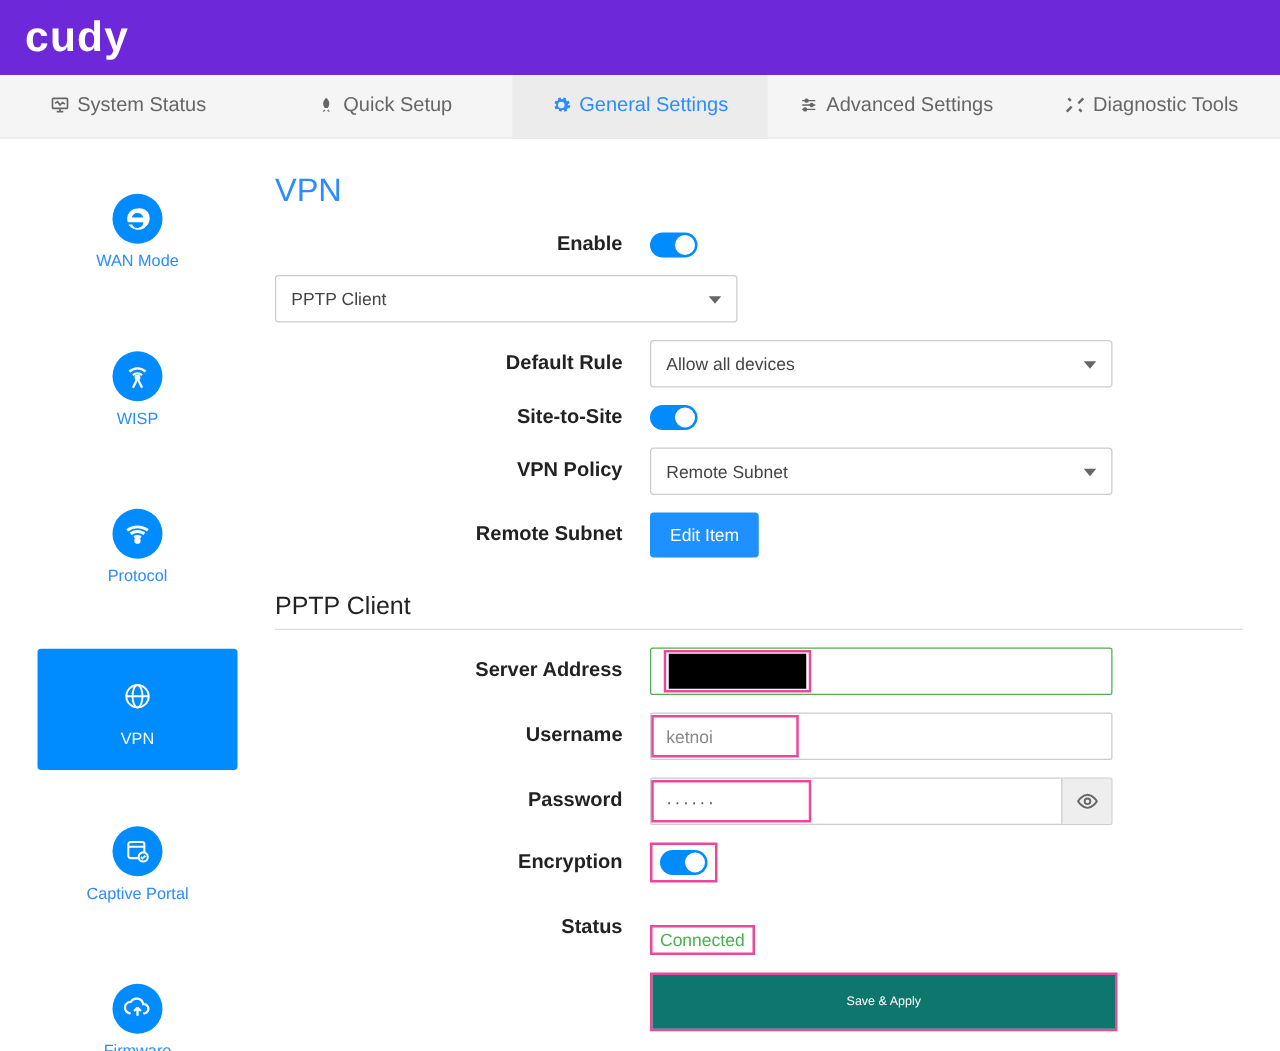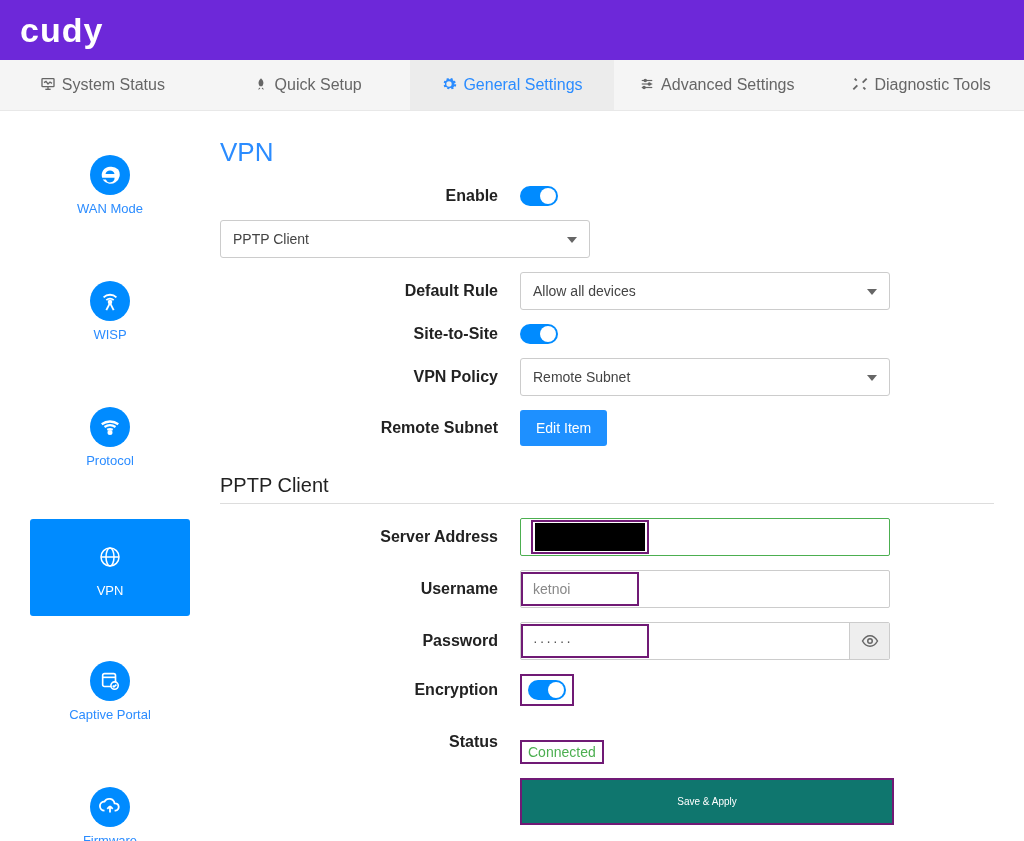--- a/index.html
+++ b/index.html
@@ -23,21 +23,21 @@
 .form-row { display: flex; align-items: center; margin: 14px 0; }
 .form-label { width: 300px; text-align: right; padding-right: 22px; font-weight: 700; font-size: 16px; color: #222; }
 .form-field { flex: 1; display: flex; align-items: center; }
 .toggle { width: 38px; height: 20px; border-radius: 10px; background: #008bff; position: relative; cursor: pointer; }
 .toggle .knob { position: absolute; right: 2px; top: 2px; width: 16px; height: 16px; background: #fff; border-radius: 50%; }
 .select { width: 370px; height: 38px; border: 1px solid #ccc; border-radius: 3px; padding: 0 32px 0 12px; display: flex; align-items: center; background: #fff; position: relative; color: #444; cursor: pointer; }
 .select::after { content: ""; position: absolute; right: 12px; top: 16px; border-left: 5px solid transparent; border-right: 5px solid transparent; border-top: 6px solid #666; }
 .input { width: 370px; height: 38px; border: 1px solid #ccc; border-radius: 2px; padding: 0 10px; background: #fff; display: flex; align-items: center; color: #555; position: relative; }
 .input.green { border-color: #4caf50; }
 .input .eye { position: absolute; right: 0; top: 0; width: 40px; height: 100%; background: #eee; display: flex; align-items: center; justify-content: center; border-left: 1px solid #ccc; cursor: pointer; }
-.redbox { border: 2px solid #701a75; padding: 0; display: inline-flex; align-items: center; }
+.redbox { border: 2px solid #ec4899; padding: 0; display: inline-flex; align-items: center; }
 .edit-btn { background: #1e90ff; color: #fff; border: none; border-radius: 3px; padding: 10px 16px; font-size: 14px; cursor: pointer; text-align: right; }
 .status-val { color: #4caf50; }
 .save-btn { width: 370px; height: 43px; background: #0f766e; color: #fff; display: flex; align-items: center; justify-content: center; font-size: 10px; cursor: pointer; }
 .redacted { background: #000; width: 110px; height: 28px; display: inline-block; }
 svg { display: block; }
 </style>
 </head>
 <body>
 
 <div class="page">

